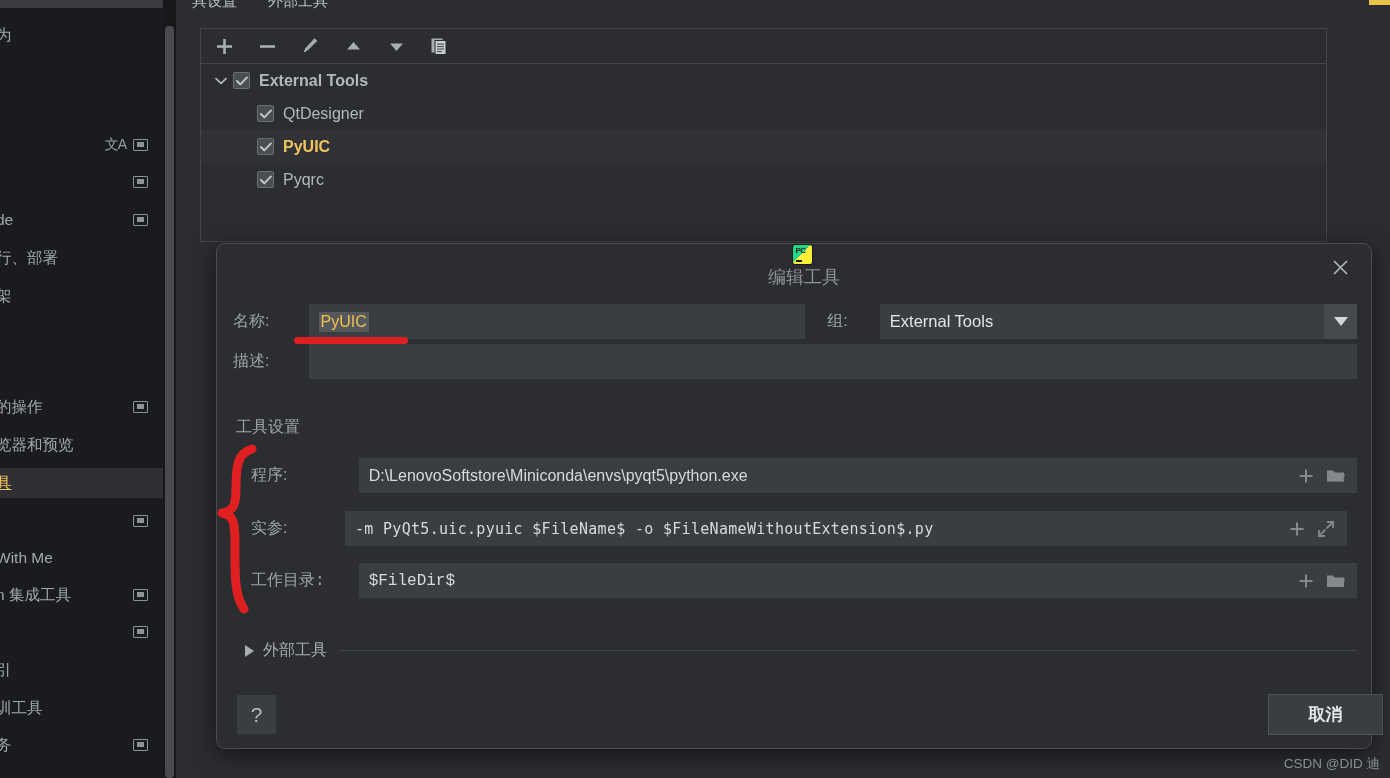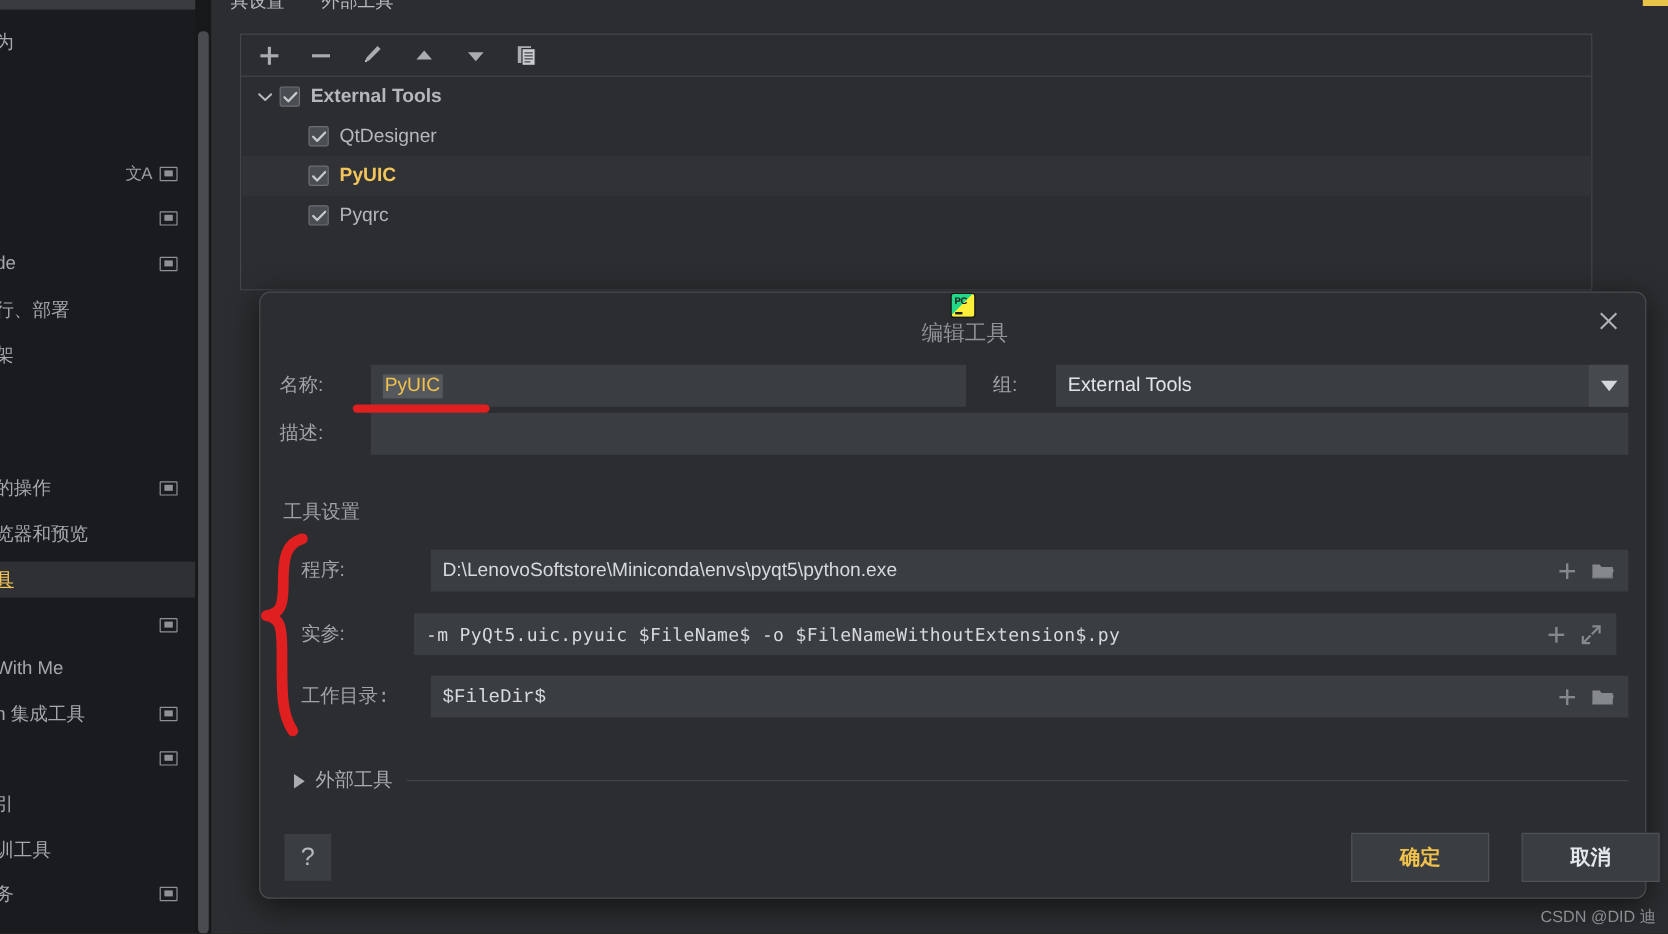--- a/index.html
+++ b/index.html
@@ -465,21 +465,20 @@
       <span class="adv-caret">
         <svg width="9" height="12" viewBox="0 0 9 12">
             <path d="M0 0 L9 6 L0 12 Z" fill="#a9acb0"></path>
           </svg>
       </span>
       <span class="adv-label">外部工具</span>
       <span class="adv-line" style="flex:1;"></span>
     </div>
 
     <div class="help-btn" style="left:20px; top:451px;">?</div>
-    <div class="dlg-btn primary" style="left:909px; top:450px; width:115px;">确定</div>
     <div class="dlg-btn secondary" style="left:1036px; top:450px; width:115px;">取消</div>
   </div>
 
   <div class="ann-underline"></div>
   <svg class="ann-brace" viewBox="0 0 46 175">
     <path d="M40 6 C26 10, 24 22, 24 44 C24 62, 22 68, 10 70 C22 72, 23 80, 23 100 C23 130, 22 152, 32 166" fill="none" stroke="#e02020" stroke-width="9" stroke-linecap="round" stroke-linejoin="round"></path>
   </svg>
 
   <div class="watermark">CSDN @DID 迪</div>
 </div>

